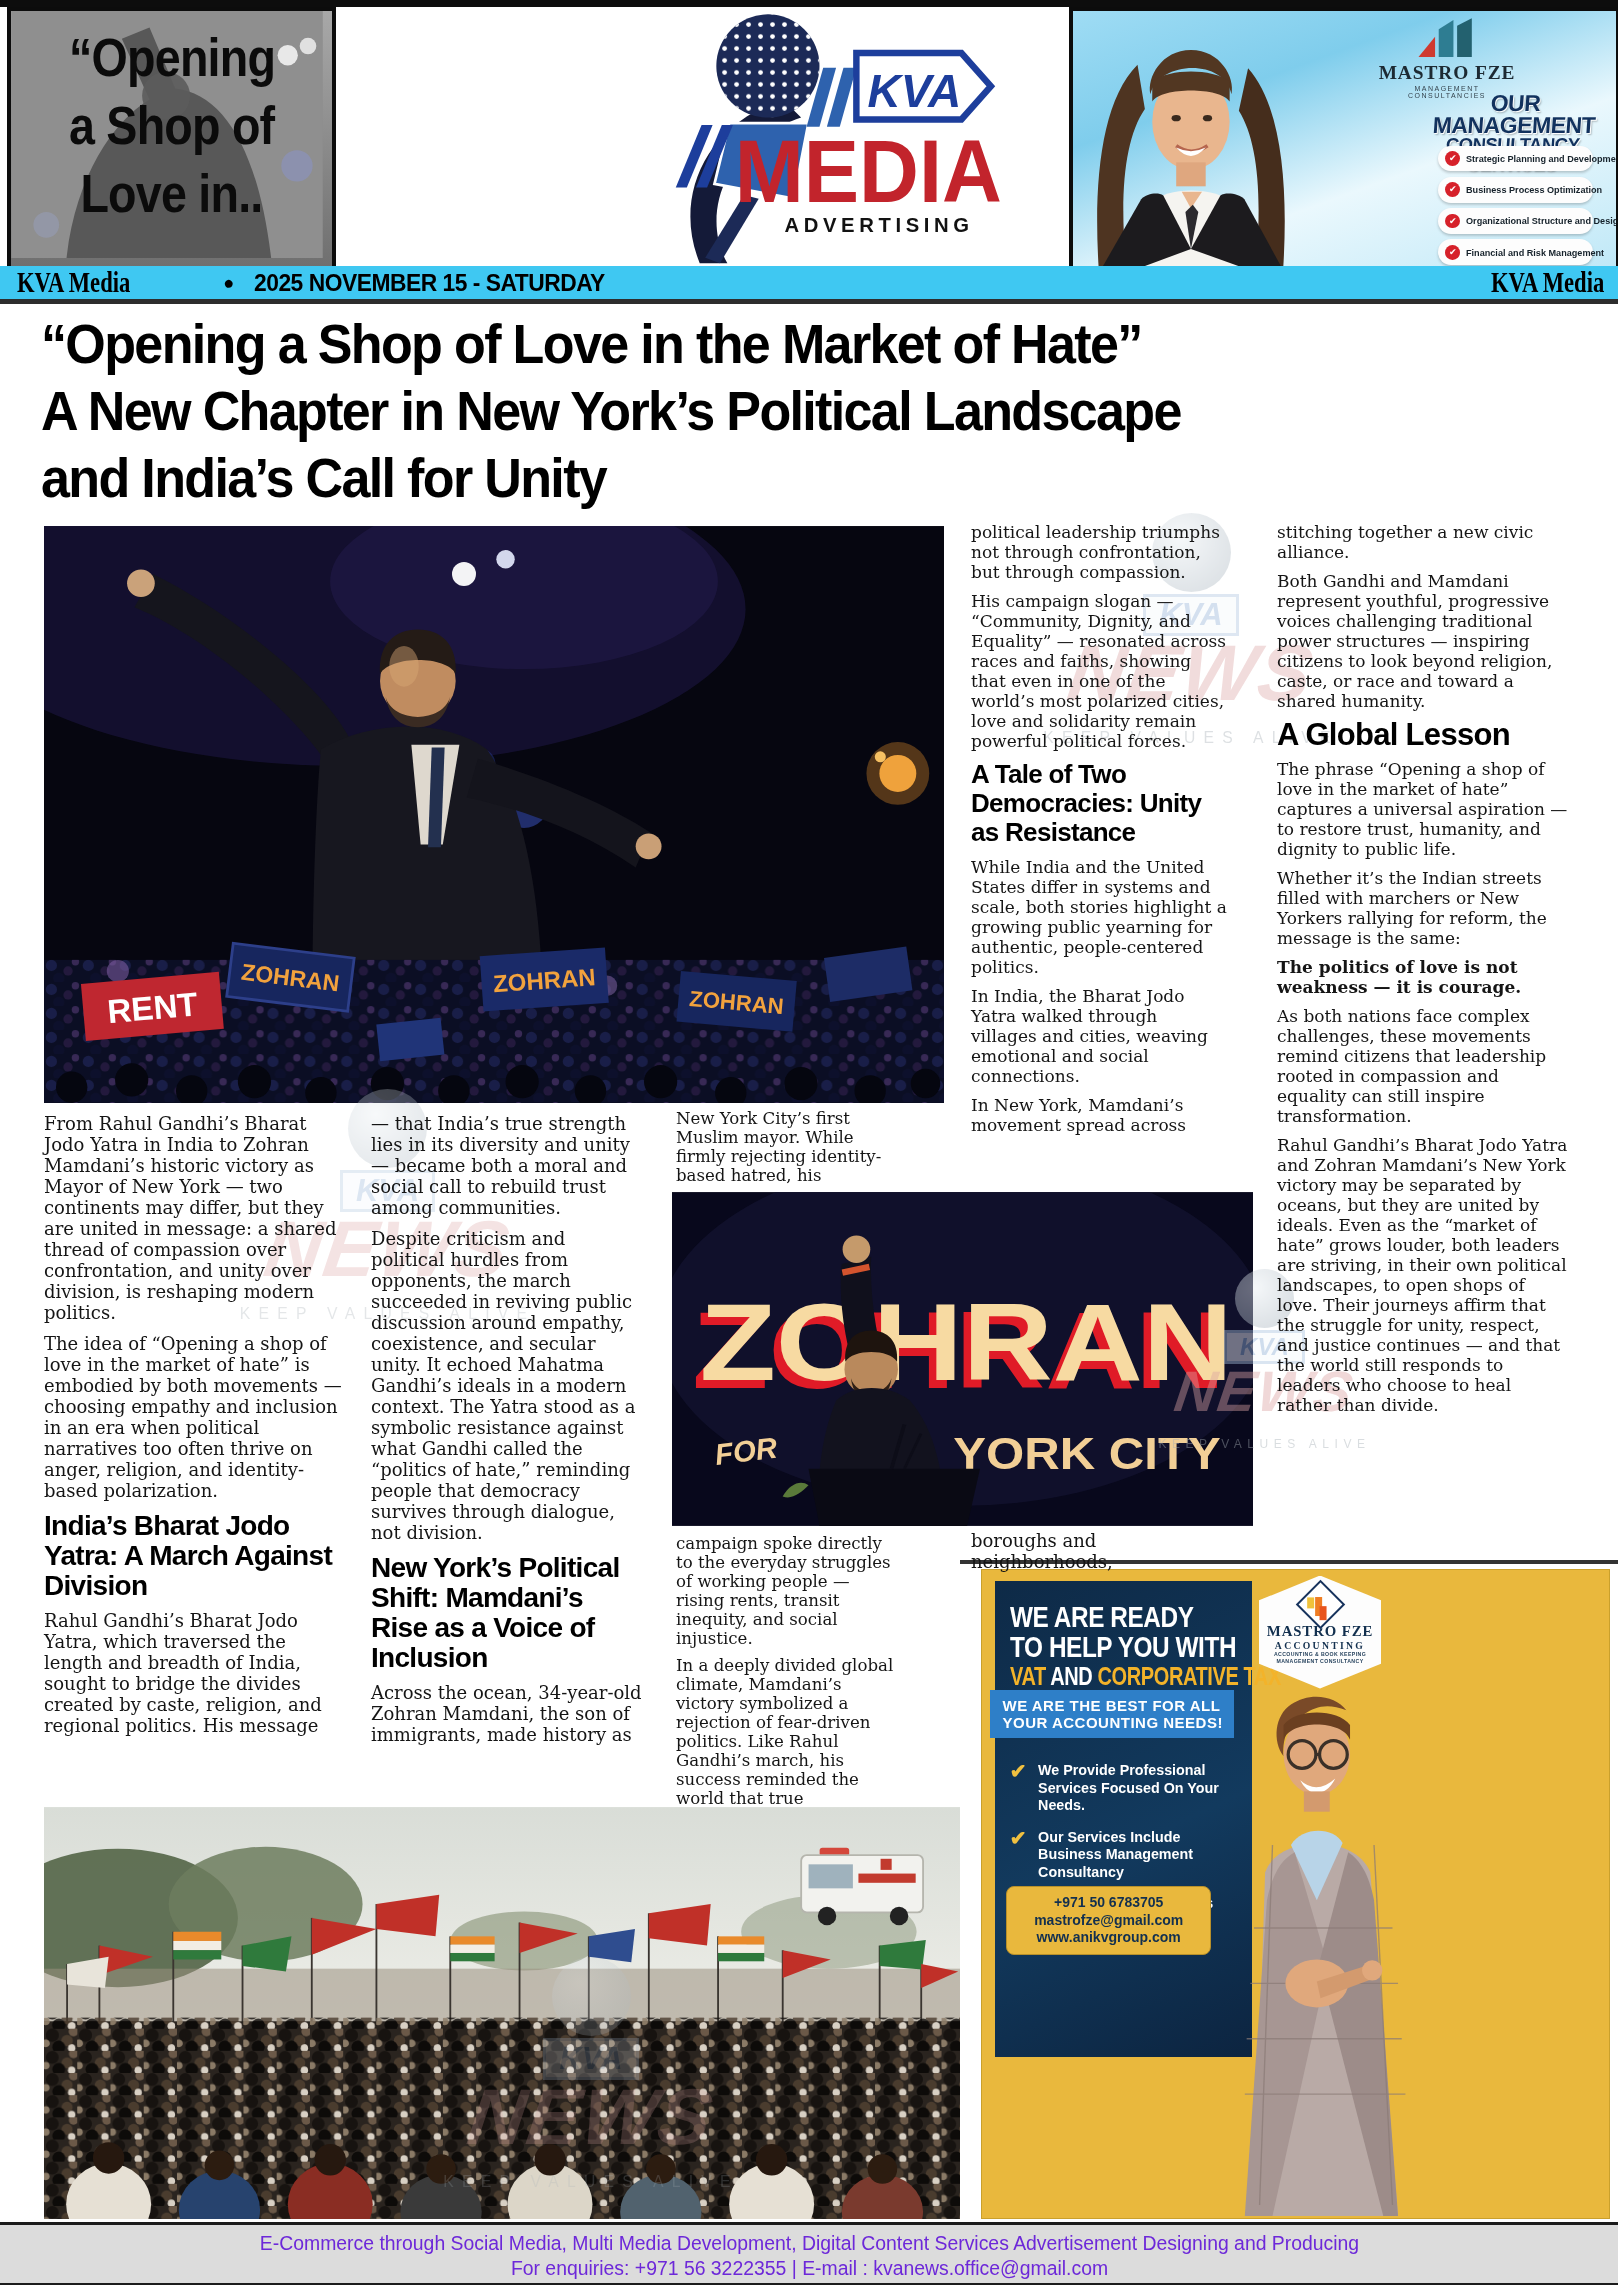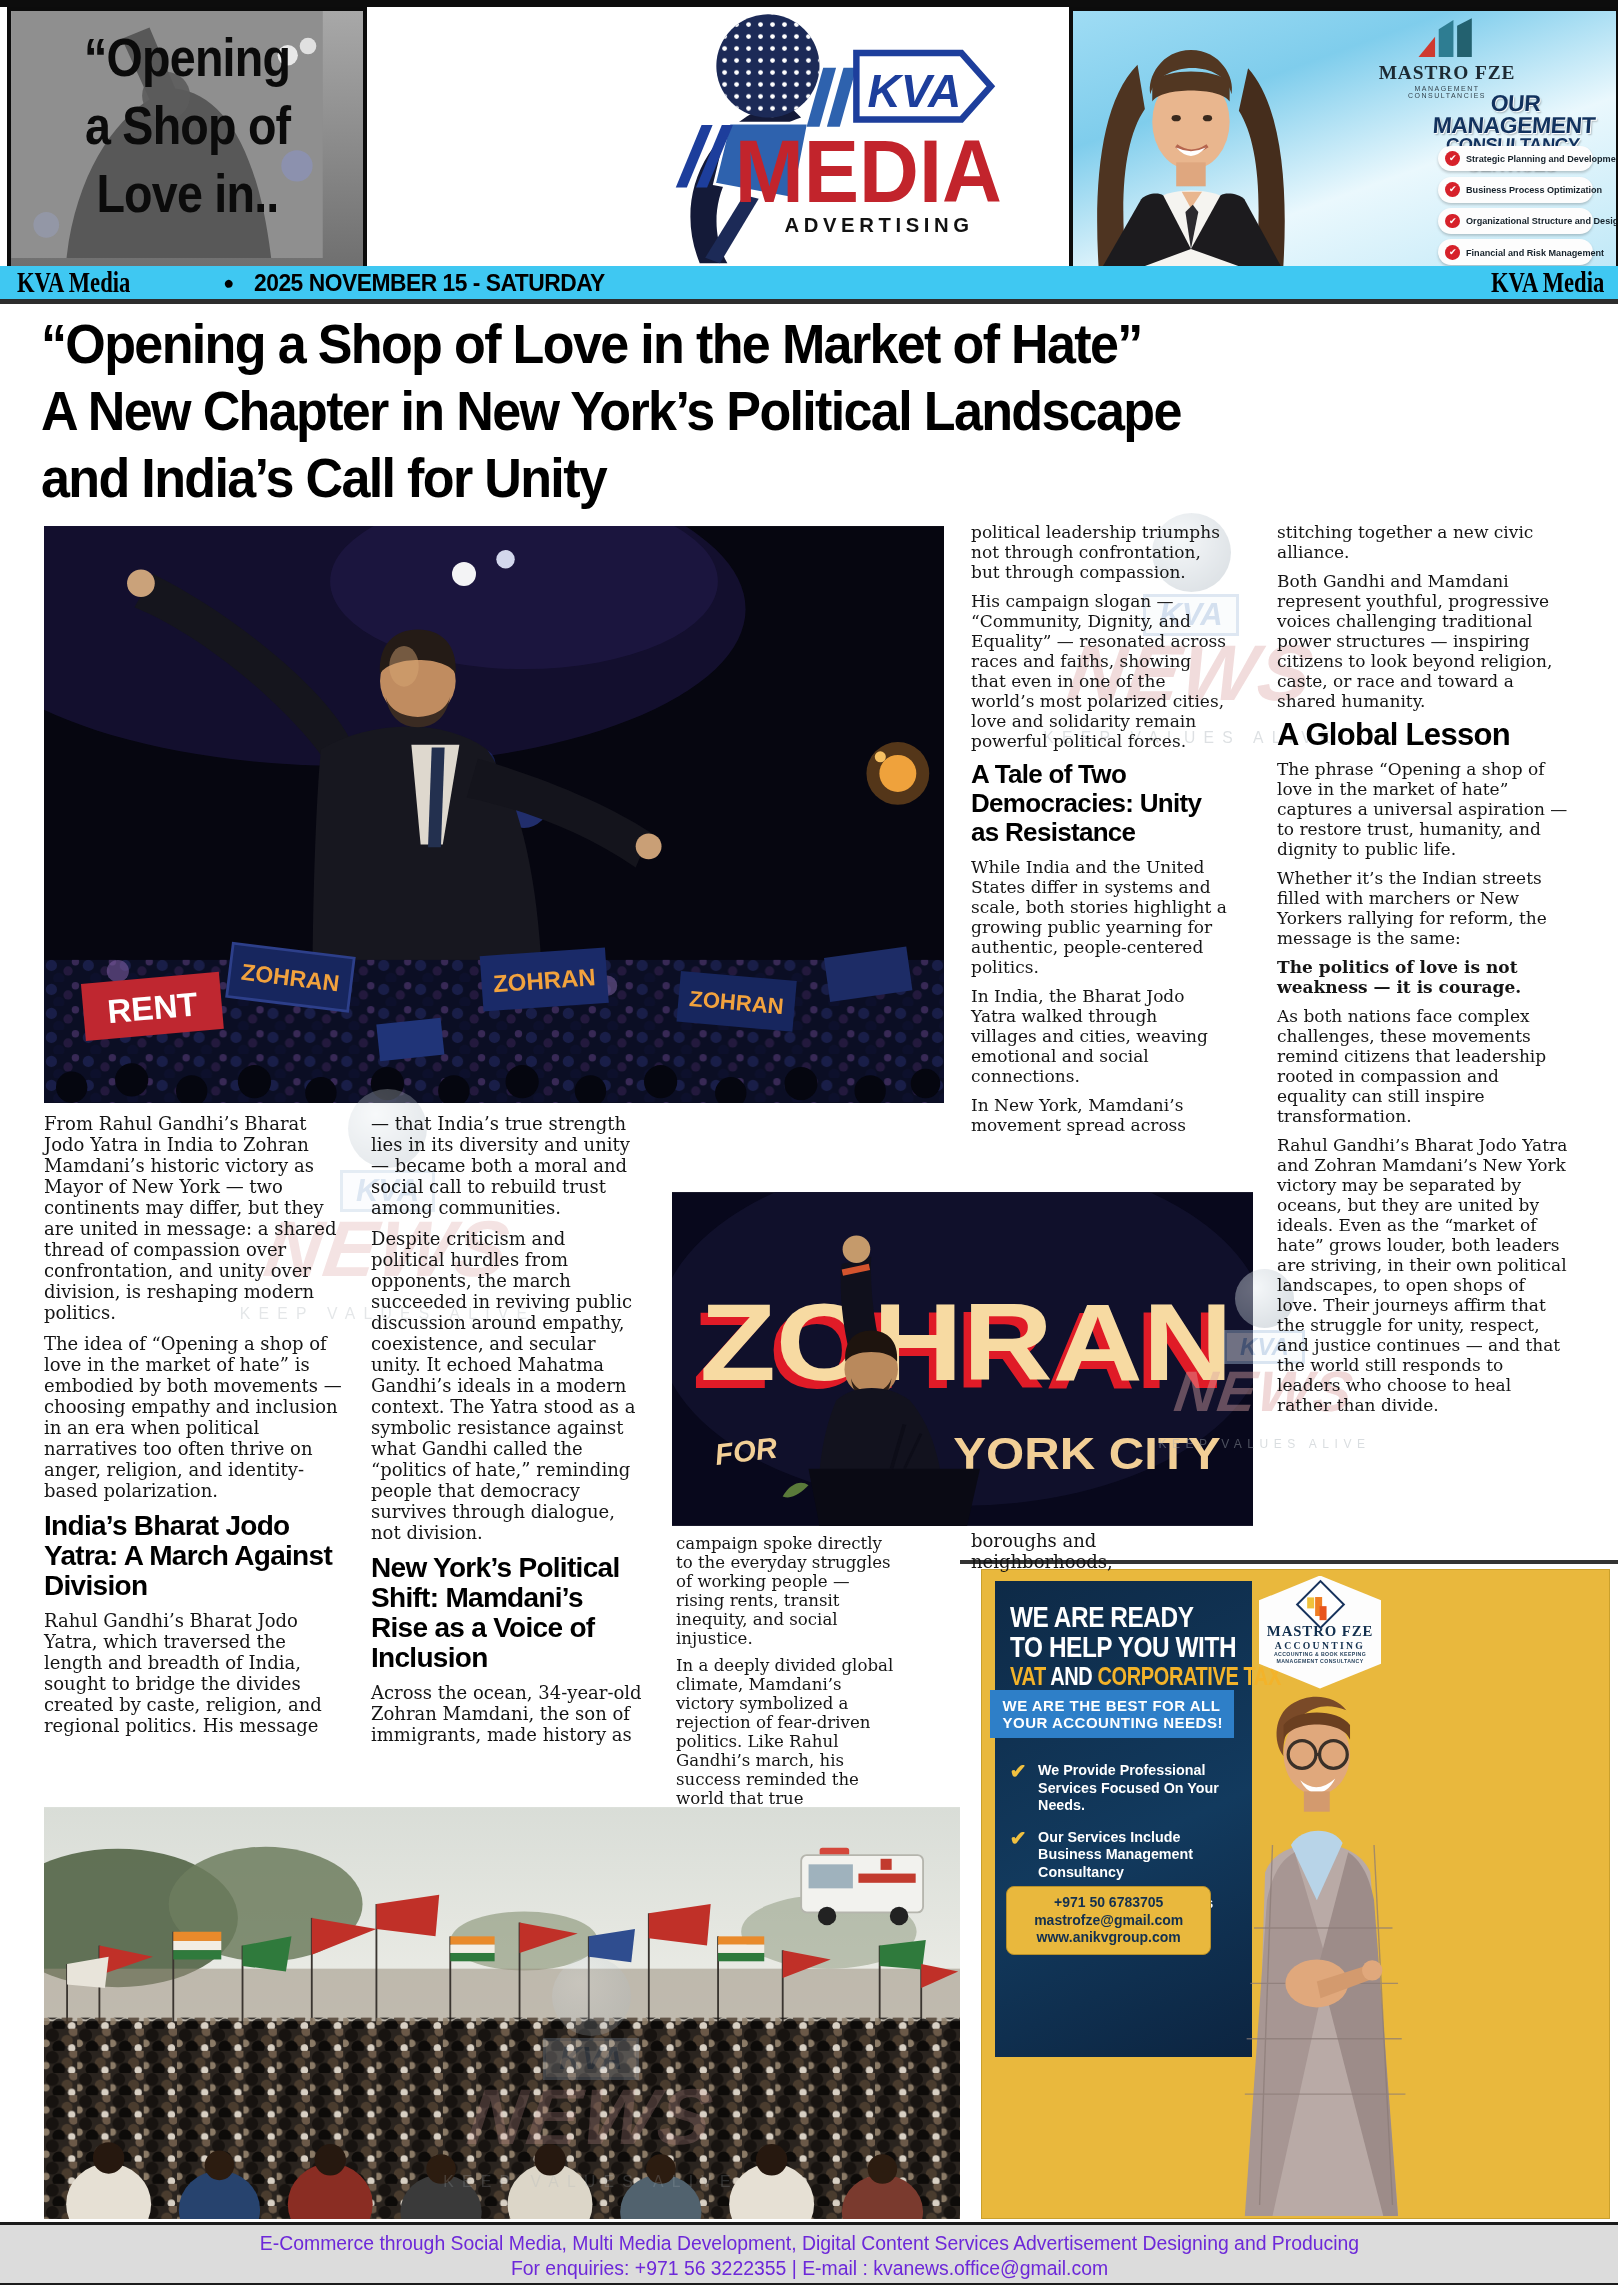--- a/index.html
+++ b/index.html
@@ -2,21 +2,21 @@
 <html style="font-size:14.8px"><head>
 <meta charset="utf-8">
 <style>
   html,body{margin:0;padding:0;background:#ffffff;}
   #page{position:relative;width:1619px;height:2290px;background:#fff;overflow:hidden;
         font-family:"Liberation Sans",sans-serif;}
   .abs{position:absolute;}
   
   #topbar{left:0;top:0;width:1619px;height:6.5px;background:#0d0d0d;}
   .mast-left{left:7.4px;top:6.5px;width:321px;height:257px;border:4.6px solid #0c0c0c;
-     background:linear-gradient(180deg,#a8a8a8 0%,#8f8f8f 45%,#6f6f6f 100%);overflow:hidden;padding-left:31px;}
+     background:linear-gradient(180deg,#a8a8a8 0%,#8f8f8f 45%,#6f6f6f 100%);overflow:hidden;}
   .ml-text{position:absolute;left:0;top:13px;width:100%;text-align:center;z-index:3;}
   .ml-line{font-weight:bold;font-size:53px;line-height:68px;color:#0b0b0b;letter-spacing:-0.9px;
      display:inline-block;transform:scaleX(.88);white-space:nowrap;}
   .mast-logo{left:563px;top:7.4px;width:443px;height:258px;}
   .mast-right{left:1069px;top:6.5px;width:543px;height:259px;border:4.6px solid #0c0c0c;
      background:linear-gradient(160deg,#9fdcf4 0%,#7fcdec 30%,#eaf8fd 62%,#bfe8f7 100%);overflow:hidden;}
   .mr-logo{position:absolute;left:305px;top:7.4px;width:138px;text-align:center;}
   .mr-brand{font-family:"Liberation Serif",serif;font-weight:bold;font-size:19.4px;color:#1d2a33;letter-spacing:0.9px;}
   .mr-brandsub{font-size:7px;letter-spacing:1.5px;color:#34434d;margin-top:0.9px;}
   .mr-title{position:absolute;left:353px;top:81px;width:175px;text-align:center;color:#12325e;
@@ -327,20 +327,23 @@
     <p class="bp">The idea of “Opening a shop of love in the market of hate” is embodied by both movements — choosing empathy and inclusion in an era when political narratives too often thrive on anger, religion, and identity-based polarization.</p>
     <h3 class="colh">India’s Bharat Jodo Yatra: A March Against Division</h3>
     <p class="bp">Rahul Gandhi’s Bharat Jodo Yatra, which traversed the length and breadth of India, sought to bridge the divides created by caste, religion, and regional politics. His message</p>
   </div>
   <div class="abs col" style="left:371px;top:1113px;width:273px">
     <p class="bp">— that India’s true strength lies in its diversity and unity — became both a moral and social call to rebuild trust among communities.</p>
     <p class="bp">Despite criticism and political hurdles from opponents, the march succeeded in reviving public discussion around empathy, coexistence, and secular unity. It echoed Mahatma Gandhi’s ideals in a modern context. The Yatra stood as a symbolic resistance against what Gandhi called the “politics of hate,” reminding people that democracy survives through dialogue, not division.</p>
     <h3 class="colh">New York’s Political Shift: Mamdani’s Rise as a Voice of Inclusion</h3>
     <p class="bp">Across the ocean, 34-year-old Zohran Mamdani, the son of immigrants, made history as</p>
   </div>
+  <div class="abs col c3" style="left:676px;top:1109px;width:222px">
+    <p class="bp">New York City’s first Muslim mayor. While firmly rejecting identity-based hatred, his</p>
+  </div>
 
   <svg class="abs" style="left:672px;top:1192px;z-index:1" width="581" height="334" viewBox="0 0 630 362">
     <rect width="630" height="362" fill="#08081c"></rect>
     <ellipse cx="315" cy="150" rx="330" ry="190" fill="#13132f" opacity=".8"></ellipse>
     <text x="22" y="212" font-size="118" font-weight="bold" fill="#e01b27" textLength="578" lengthAdjust="spacingAndGlyphs">ZOHRAN</text>
     <text x="30" y="204" font-size="118" font-weight="bold" fill="#f7daa2" textLength="578" lengthAdjust="spacingAndGlyphs">ZOHRAN</text>
     <text x="48" y="296" font-size="32" font-weight="bold" font-style="italic" fill="#f2cf96" transform="rotate(-7 48 296)">FOR</text>
     <text x="305" y="300" font-size="48" font-weight="bold" fill="#f2cf96" textLength="290" lengthAdjust="spacingAndGlyphs">YORK CITY</text>
     <path d="M202,208 C188,166 180,118 184,78 L216,70 C214,114 222,162 236,204 Z" fill="#10101c"></path>
     <circle cx="200" cy="62" r="15" fill="#c59a6b"></circle>

